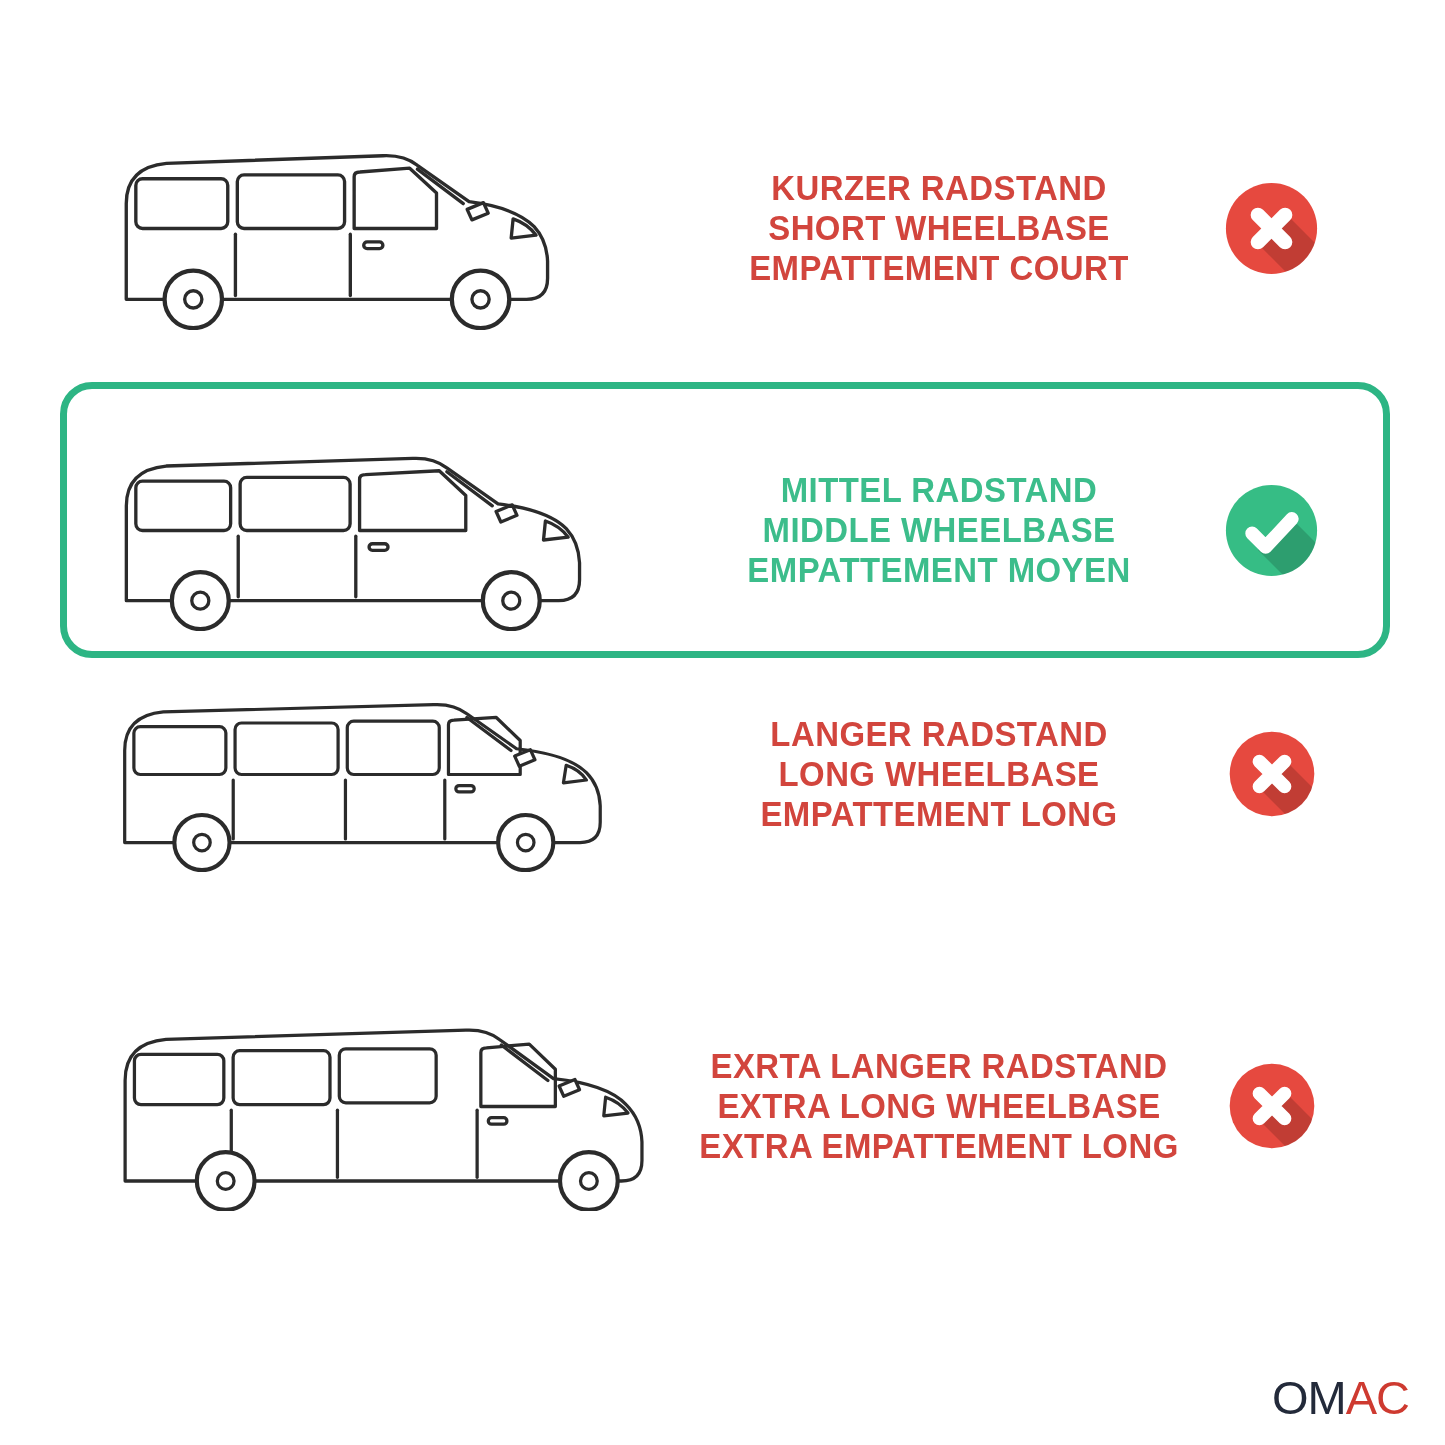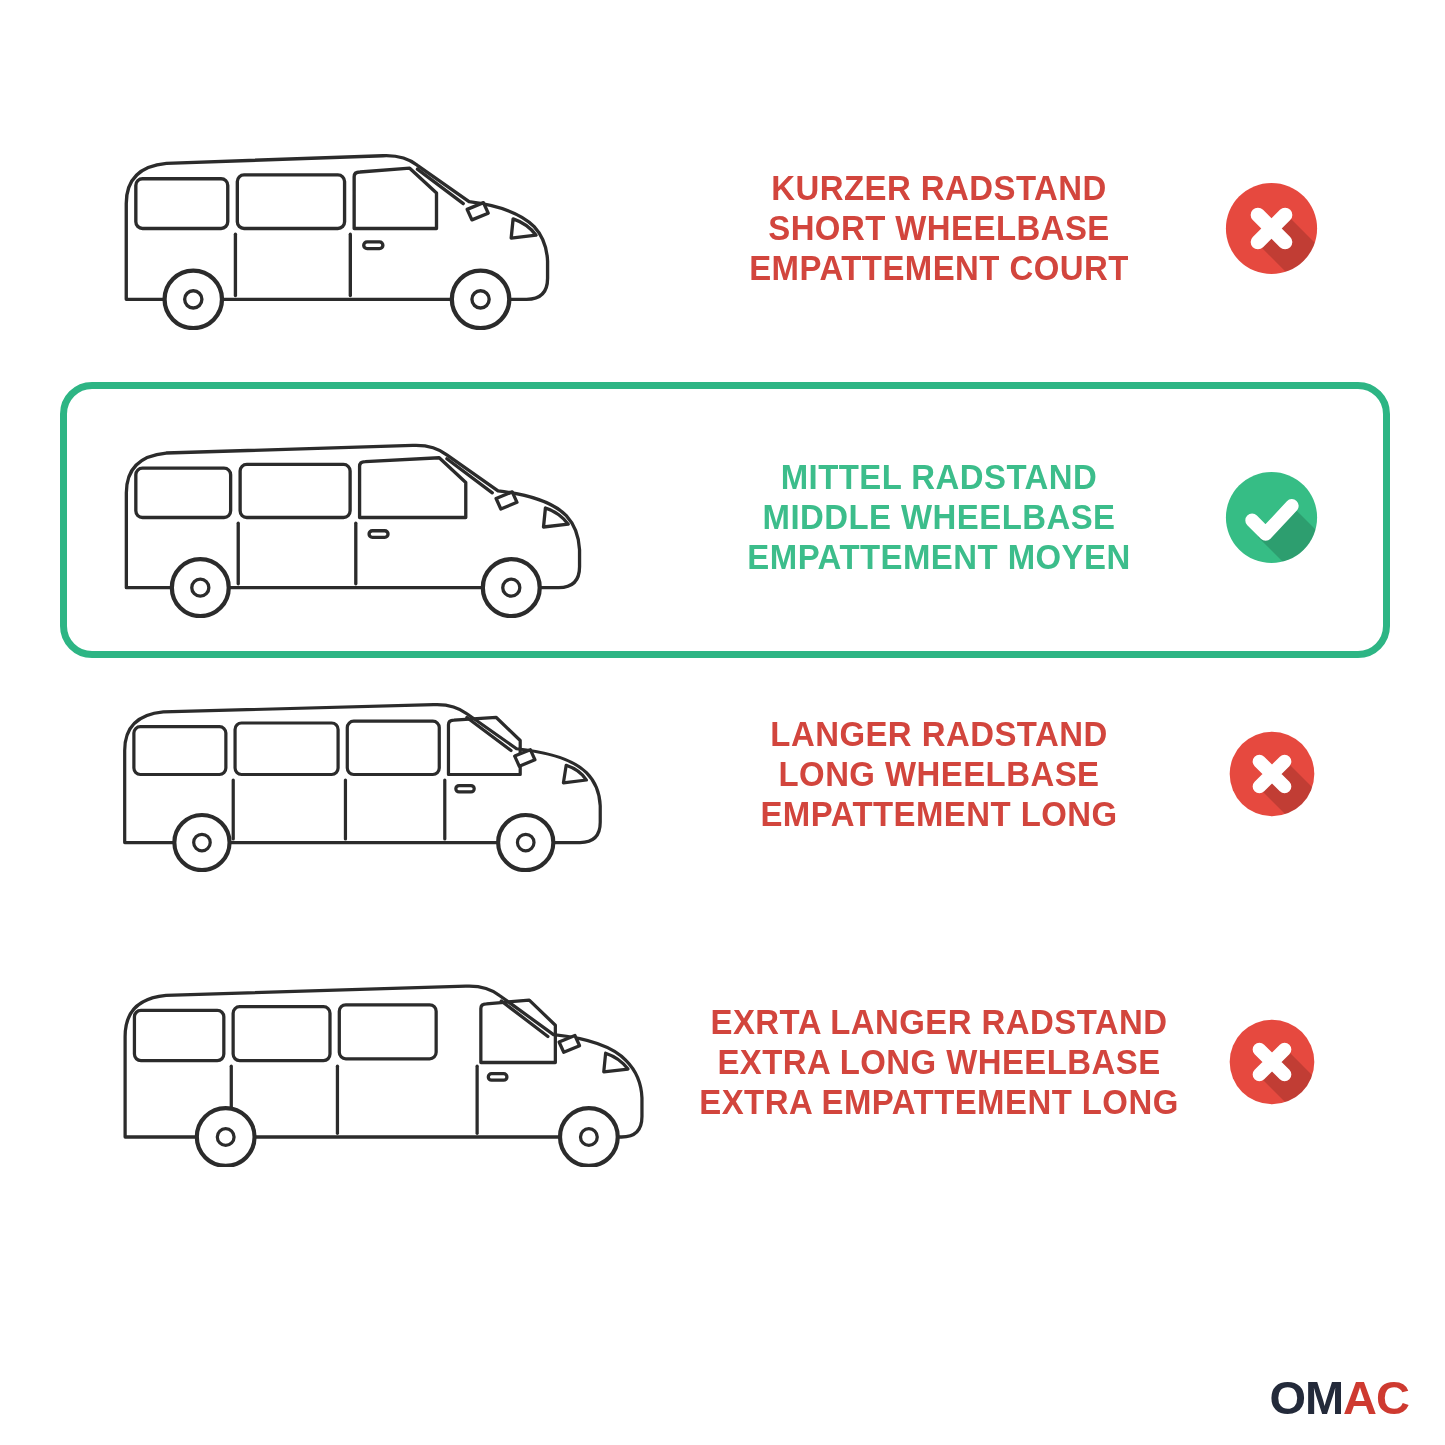--- a/index.html
+++ b/index.html
@@ -2,38 +2,38 @@
 <html><head>
 <meta charset="utf-8">
 <style>
   html,body{margin:0;padding:0}
   body{
     width:1445px;height:1445px;background:#ffffff;position:relative;overflow:hidden;
     font-family:"Liberation Sans",sans-serif;
   }
   .row{position:absolute;left:0;width:1445px;display:flex;}
   .row1{top:112px;height:232px}
-  .row2{top:397px;height:240px}
+  .row2{top:410px;height:240px}
   .row3{top:659px;height:230px}
-  .row4{top:928px;height:268px}
+  .row4{top:972px;height:268px}
   .van-col{width:724px;padding-left:86px;box-sizing:border-box;display:flex;align-items:center;justify-content:flex-start}
   .text-col{width:430px;display:flex;flex-direction:column;align-items:center;justify-content:center;transform:scaleX(0.94)}
   .text-line{font-weight:bold;font-size:35px;line-height:1.14;letter-spacing:.5px;white-space:nowrap;text-align:center}
   .red-text .text-line{color:#d2453d}
   .green-text .text-line{color:#3cbd8b}
   .badge-col{width:235px;display:flex;align-items:center;justify-content:center}
   .badge{display:block}
   .badge.lg{width:97px;height:97px}
   .badge.md{width:90px;height:90px}
   .highlight-box{
     position:absolute;left:60px;top:382px;width:1330px;height:276px;
     border:7px solid #2db584;border-radius:32px;box-sizing:border-box;background:transparent;
   }
   .van svg{display:block}
-  .logo{position:absolute;right:36px;bottom:24px;font-size:47px;font-weight:bold;letter-spacing:-1px;line-height:1}
+  .logo{position:absolute;right:36px;bottom:24px;font-size:47px;font-weight:normal;letter-spacing:-1px;line-height:1}
   .logo .dark{color:#232a3a}
   .logo .red{color:#ce3a30}
 </style>
 </head>
 <body>
 
 <div class="highlight-box"></div>
 
 <div class="row row1">
   <div class="van-col van">

